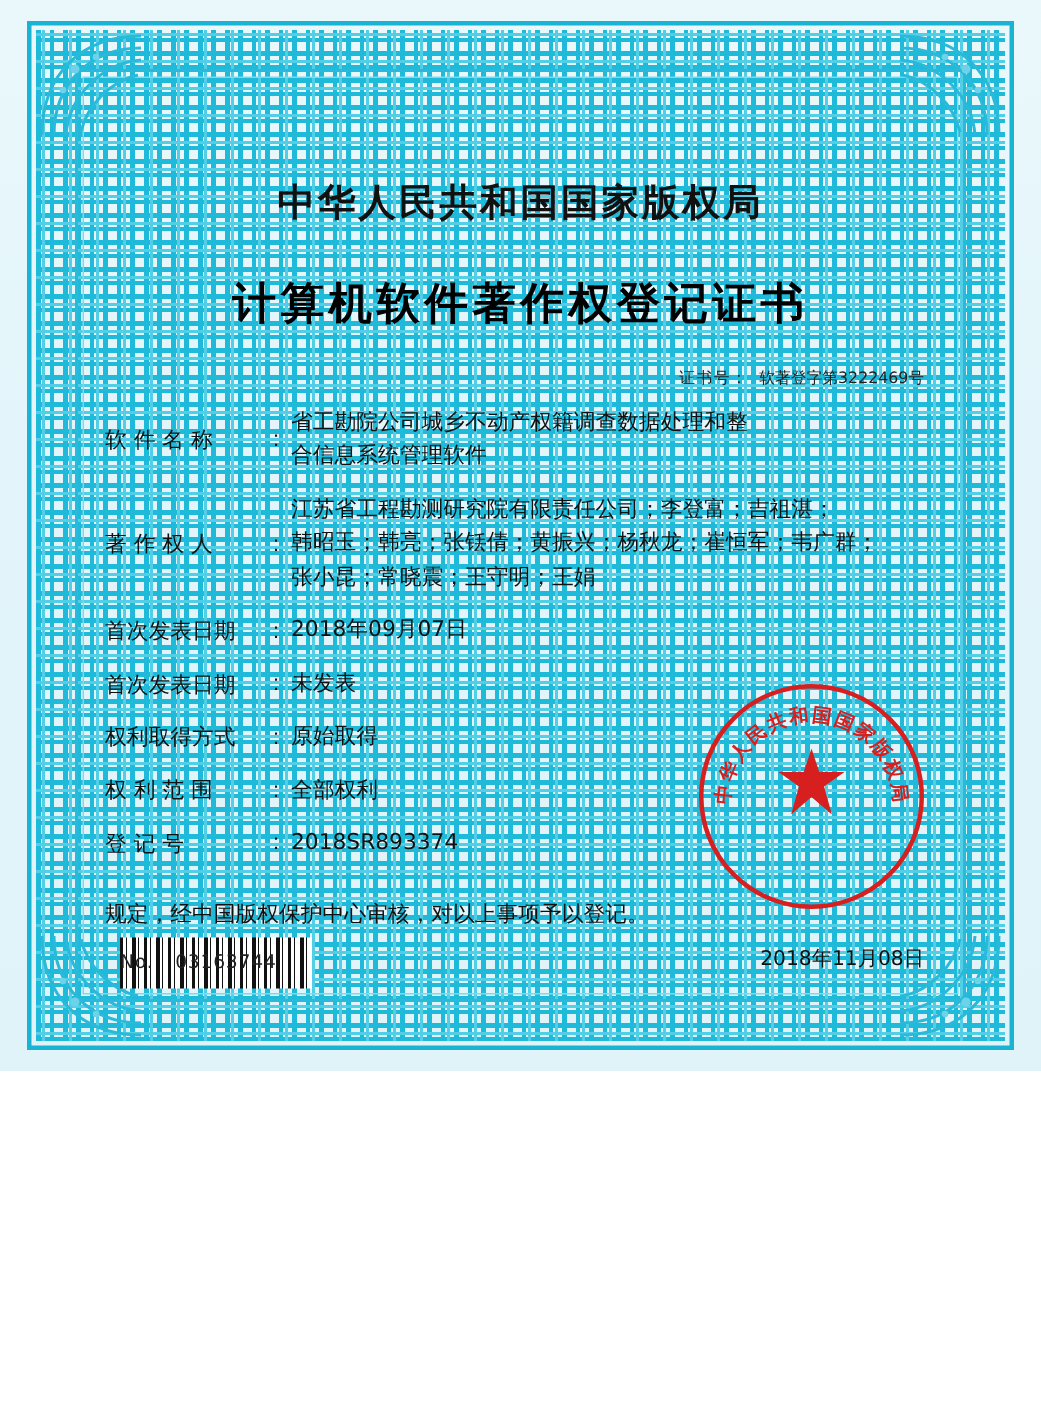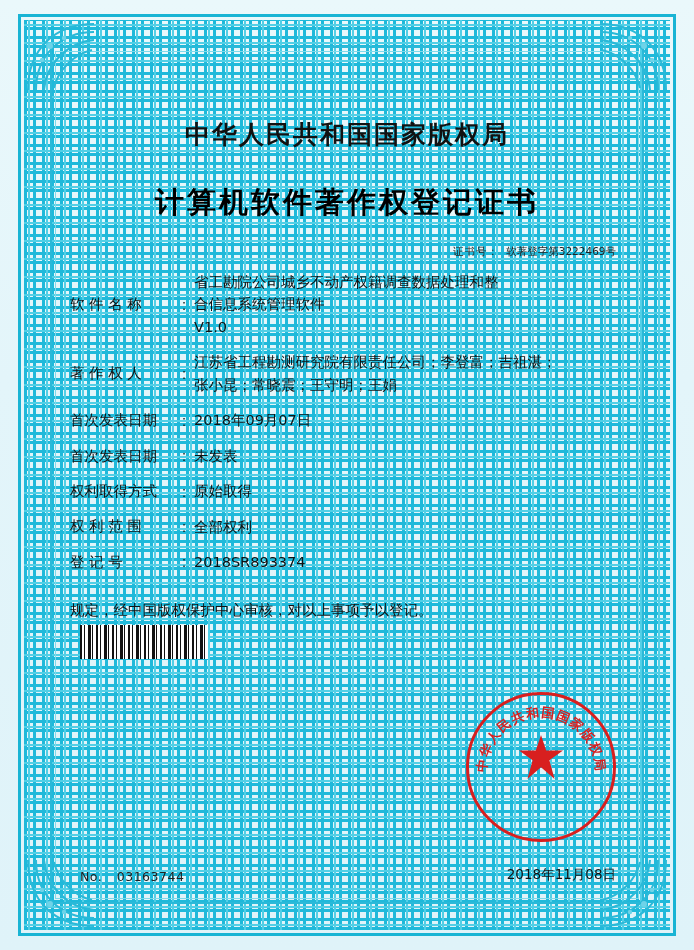--- a/index.html
+++ b/index.html
@@ -9,21 +9,21 @@
   }
   body {
     width: 694px;
     height: 950px;
     font-family: "Liberation Sans", sans-serif;
     overflow: hidden;
   }
   .certificate {
     position: relative;
     width: 694px;
-    height: 950px;
+    height: 714px;
     background: linear-gradient(180deg, #eaf8fb 0%, #e3f5fa 40%, #dff3f9 100%);
     box-sizing: border-box;
   }
   
   .border-outer {
     position: absolute;
     left: 18px;
     top: 14px;
     right: 18px;
     bottom: 14px;
@@ -338,29 +338,29 @@
     </div>
 
     <div class="fields">
 
       <div class="row">
         <div class="label">软 件 名 称</div>
         <div class="colon">:</div>
         <div class="value">
           <span class="line">省工勘院公司城乡不动产权籍调查数据处理和整</span>
           <span class="line">合信息系统管理软件</span>
-          <span class="line">V1.0</span>
         </div>
       </div>
 
       <div class="row">
         <div class="label">著 作 权 人</div>
         <div class="colon">:</div>
         <div class="value">
           <span class="line">江苏省工程勘测研究院有限责任公司；李登富；吉祖湛；</span>
+          <span class="line">韩昭玉；韩亮；张铥倩；黄振兴；杨秋龙；崔恒军；韦广群；</span>
           <span class="line">张小昆；常晓震；王守明；王娟</span>
         </div>
       </div>
 
       <div class="row">
         <div class="label">首次发表日期</div>
         <div class="colon">:</div>
         <div class="value">
           <span class="line">2018年09月07日</span>
         </div>

